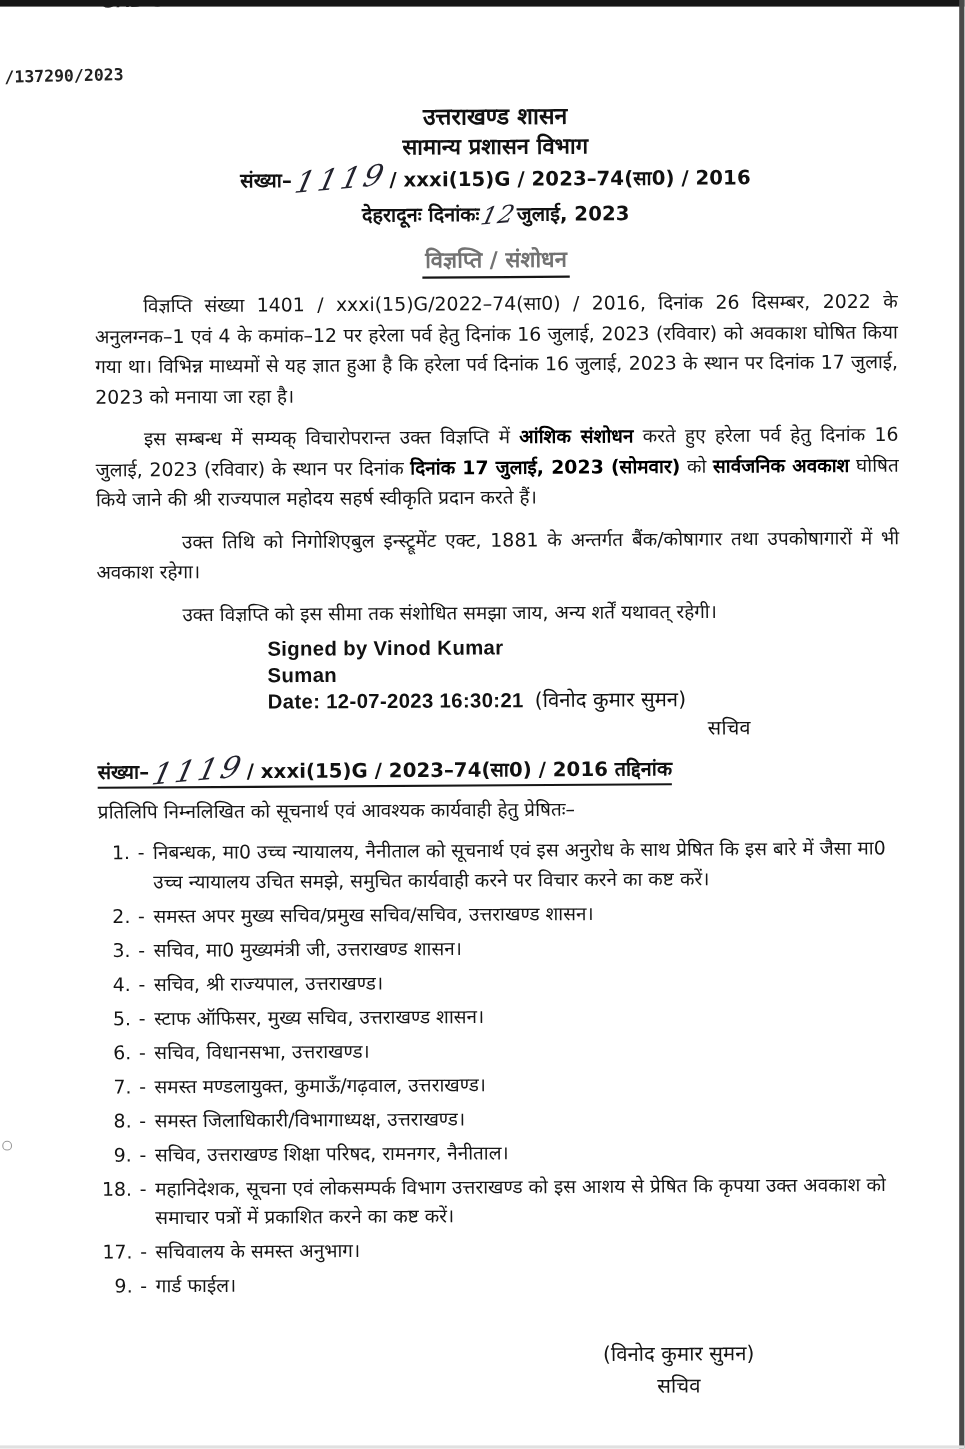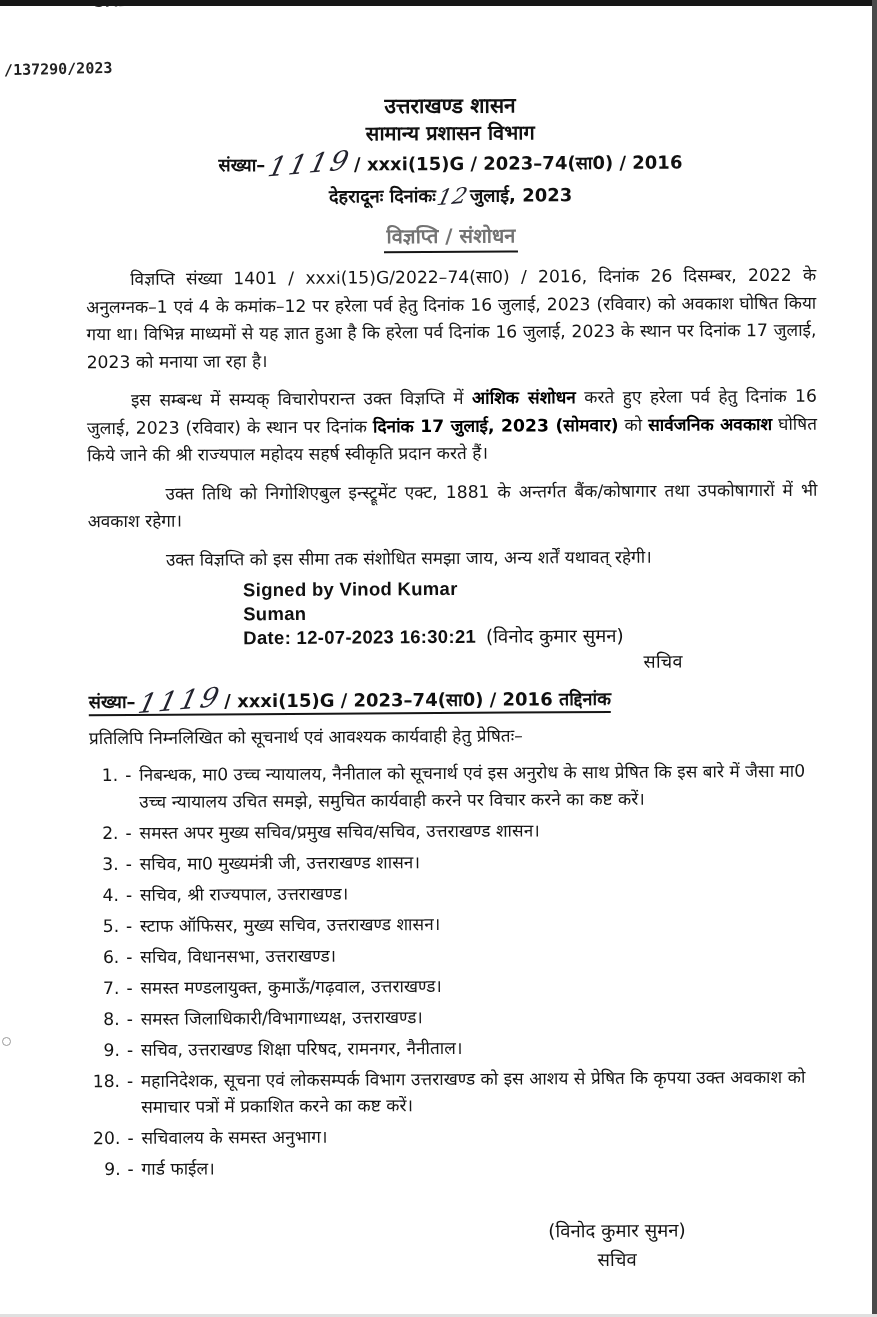--- a/index.html
+++ b/index.html
@@ -278,21 +278,21 @@
           <span class="num">9.</span>
           <span class="dash">-</span>
           <span class="txt">सचिव, उत्तराखण्ड शिक्षा परिषद, रामनगर, नैनीताल।</span>
         </div>
       <div class="copy-item">
           <span class="num">18.</span>
           <span class="dash">-</span>
           <span class="txt">महानिदेशक, सूचना एवं लोकसम्पर्क विभाग उत्तराखण्ड को इस आशय से प्रेषित कि कृपया उक्त अवकाश को समाचार पत्रों में प्रकाशित करने का कष्ट करें।</span>
         </div>
       <div class="copy-item">
-          <span class="num">20.</span>
+          <span class="num">17.</span>
           <span class="dash">-</span>
           <span class="txt">सचिवालय के समस्त अनुभाग।</span>
         </div>
       <div class="copy-item">
           <span class="num">9.</span>
           <span class="dash">-</span>
           <span class="txt">गार्ड फाईल।</span>
         </div>
     </div>
 

